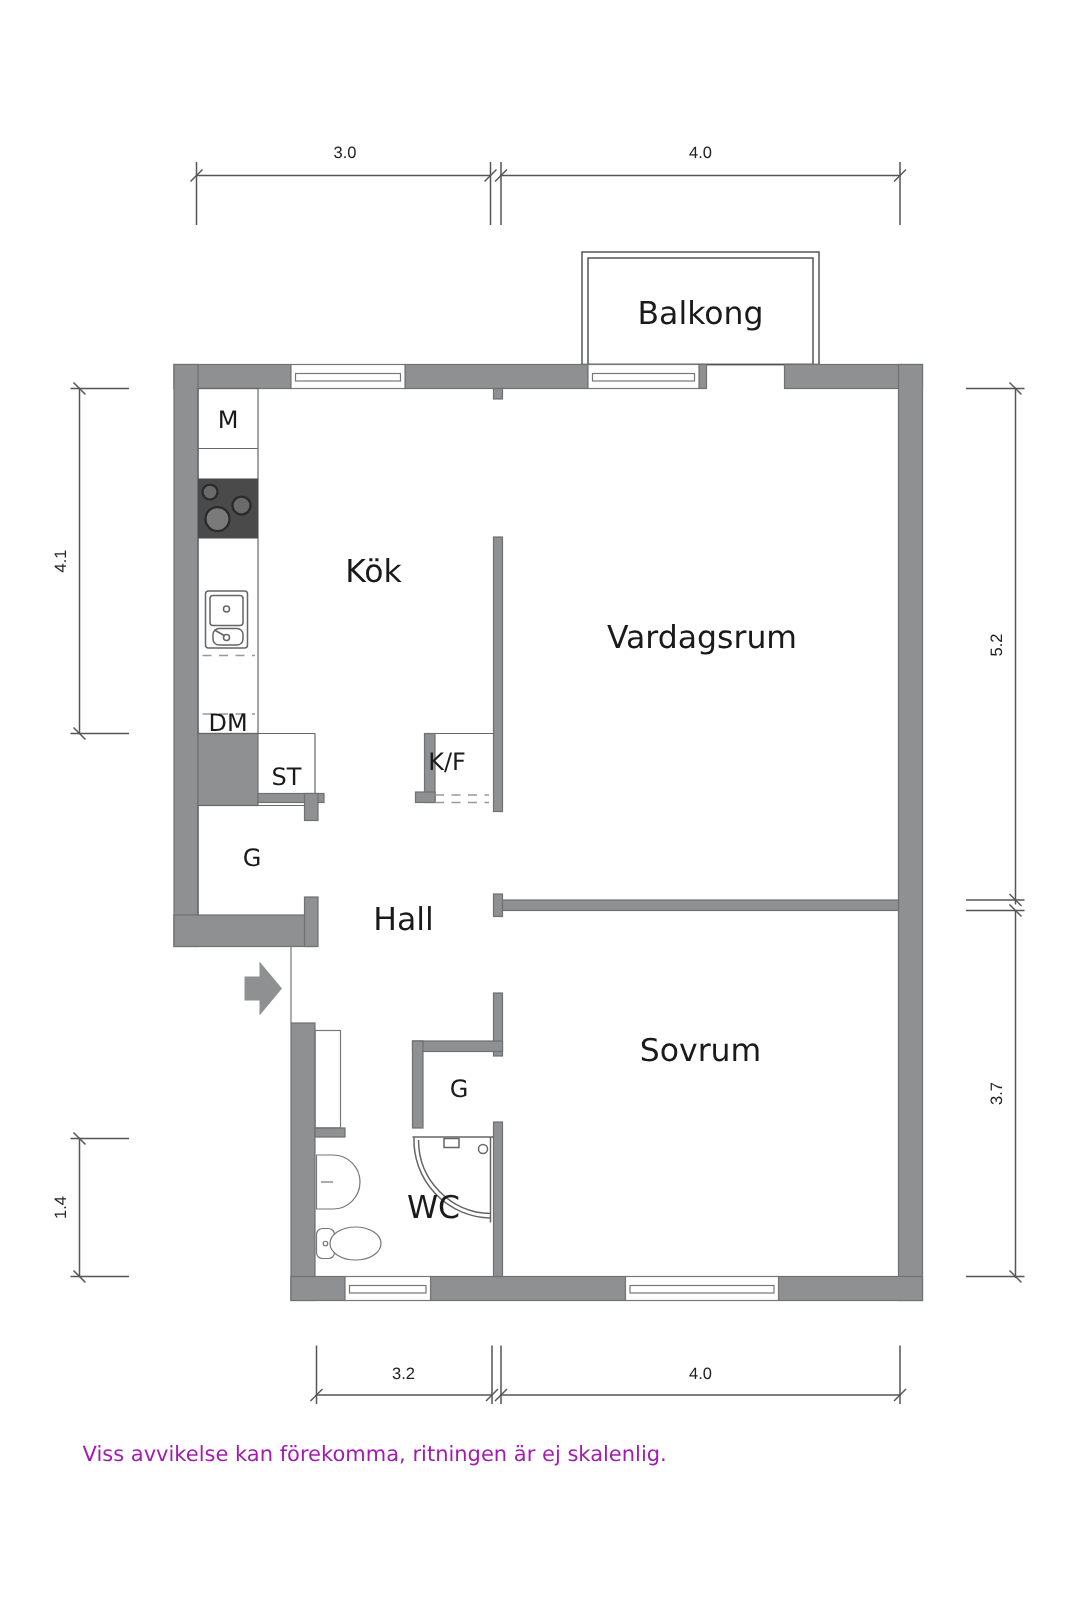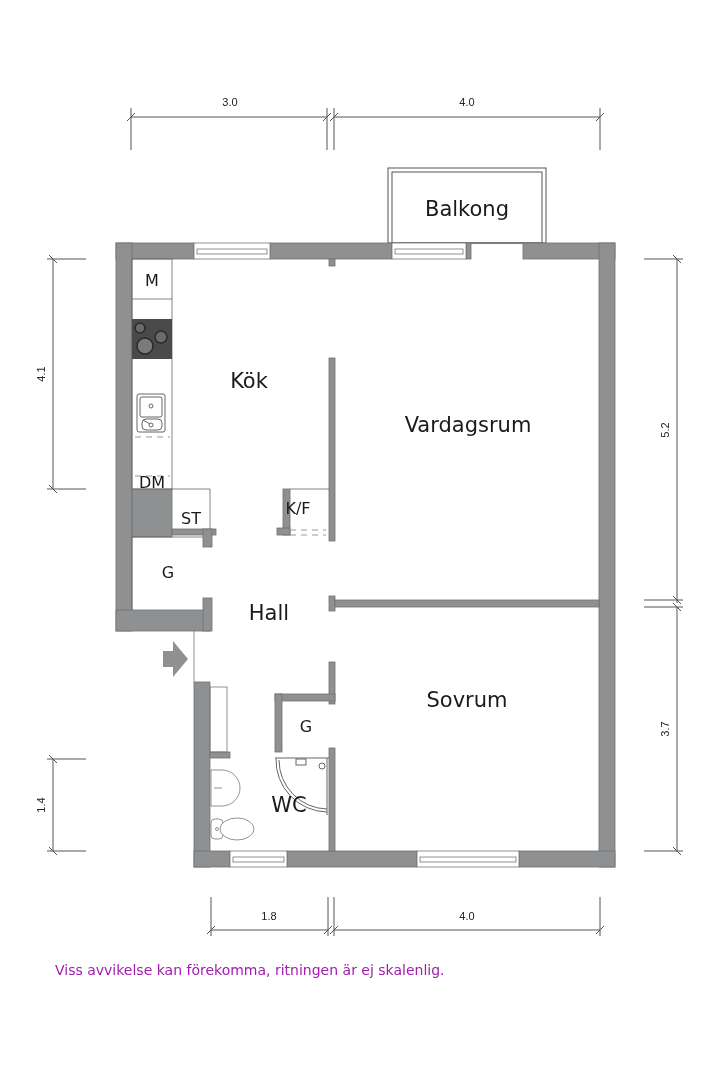--- a/index.html
+++ b/index.html
@@ -180,21 +180,21 @@
     <line x1="327" y1="758" x2="327" y2="815"></line>
     <path d="M276,758 A52,52 0 0 0 327,812"></path>
     <path d="M279,760 A49,49 0 0 0 327,809"></path>
     <circle cx="322" cy="766" r="3"></circle>
     <rect x="296" y="759" width="10" height="6"></rect>
   </g>
 </svg>
 
 <div class="lbl dim" style="left:230px; top:102px;">3.0</div>
 <div class="lbl dim" style="left:467px; top:102px;">4.0</div>
-<div class="lbl dim" style="left:269px; top:916px;">1.8</div>
+<div class="lbl dim" style="left:269px; top:916px;">3.2</div>
 <div class="lbl dim" style="left:467px; top:916px;">4.0</div>
 <div class="lbl dim dimv" style="left:41px; top:374px;">4.1</div>
 <div class="lbl dim dimv" style="left:41px; top:805px;">1.4</div>
 <div class="lbl dim dimv" style="left:665px; top:430px;">5.2</div>
 <div class="lbl dim dimv" style="left:665px; top:729px;">3.7</div>
 
 <div class="lbl room" style="left:467px; top:209px;">Balkong</div>
 <div class="lbl room" style="left:249px; top:381px;">Kök</div>
 <div class="lbl room" style="left:468px; top:425px;">Vardagsrum</div>
 <div class="lbl room" style="left:269px; top:613px;">Hall</div>

